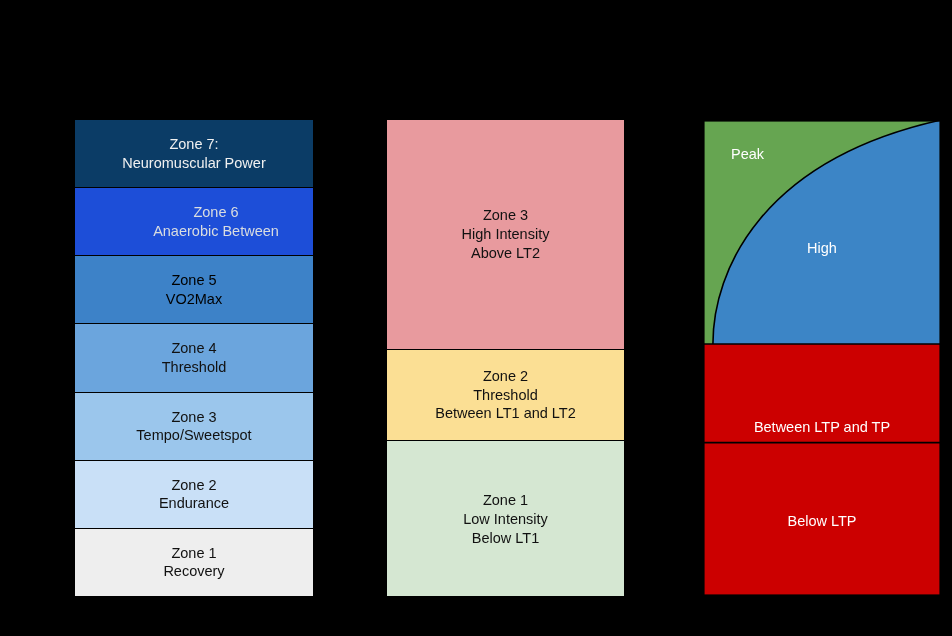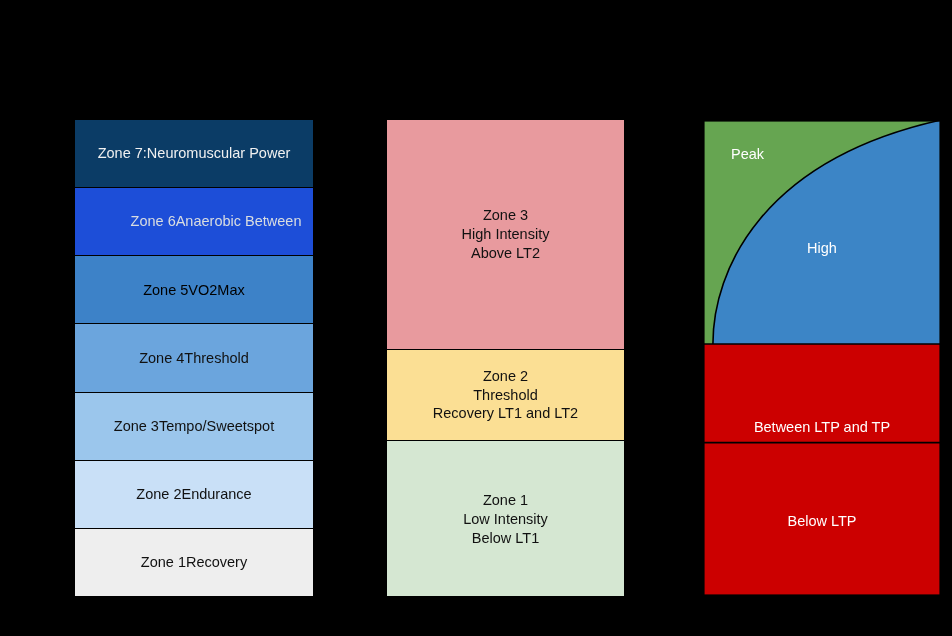--- a/index.html
+++ b/index.html
@@ -33,21 +33,21 @@
     left: 74px;
     top: 119px;
     width: 240px;
     height: 478px;
     display: flex;
     flex-direction: column;
   }
   #col-zones7 .band {
     flex: 1 1 0;
     display: flex;
-    flex-direction: row;
+    flex-direction: column;
     align-items: center;
     justify-content: center;
     border-bottom: 1px solid #000000;
     box-sizing: border-box;
     line-height: 1.28;
     font-size: 14.5px;
     text-align: center;
   }
   #col-zones7 .band:last-child { border-bottom: none; }
 
@@ -146,21 +146,21 @@
 
     <div class="band" style="background-color: rgb(232, 154, 158); flex: 0 0 230px;">
       <span class="txt">Zone 3</span>
       <span class="txt">High Intensity</span>
       <span class="txt">Above LT2</span>
     </div>
 
     <div class="band" style="background-color: rgb(251, 223, 148); flex: 0 0 91px;">
       <span class="txt">Zone 2</span>
       <span class="txt">Threshold</span>
-      <span class="txt">Recovery LT1 and LT2</span>
+      <span class="txt">Between LT1 and LT2</span>
     </div>
 
     <div class="band" style="background-color: rgb(213, 231, 210); flex: 0 0 157px;">
       <span class="txt">Zone 1</span>
       <span class="txt">Low Intensity</span>
       <span class="txt">Below LT1</span>
     </div>
   </div>
 
   <div id="col-ltp" class="column">

